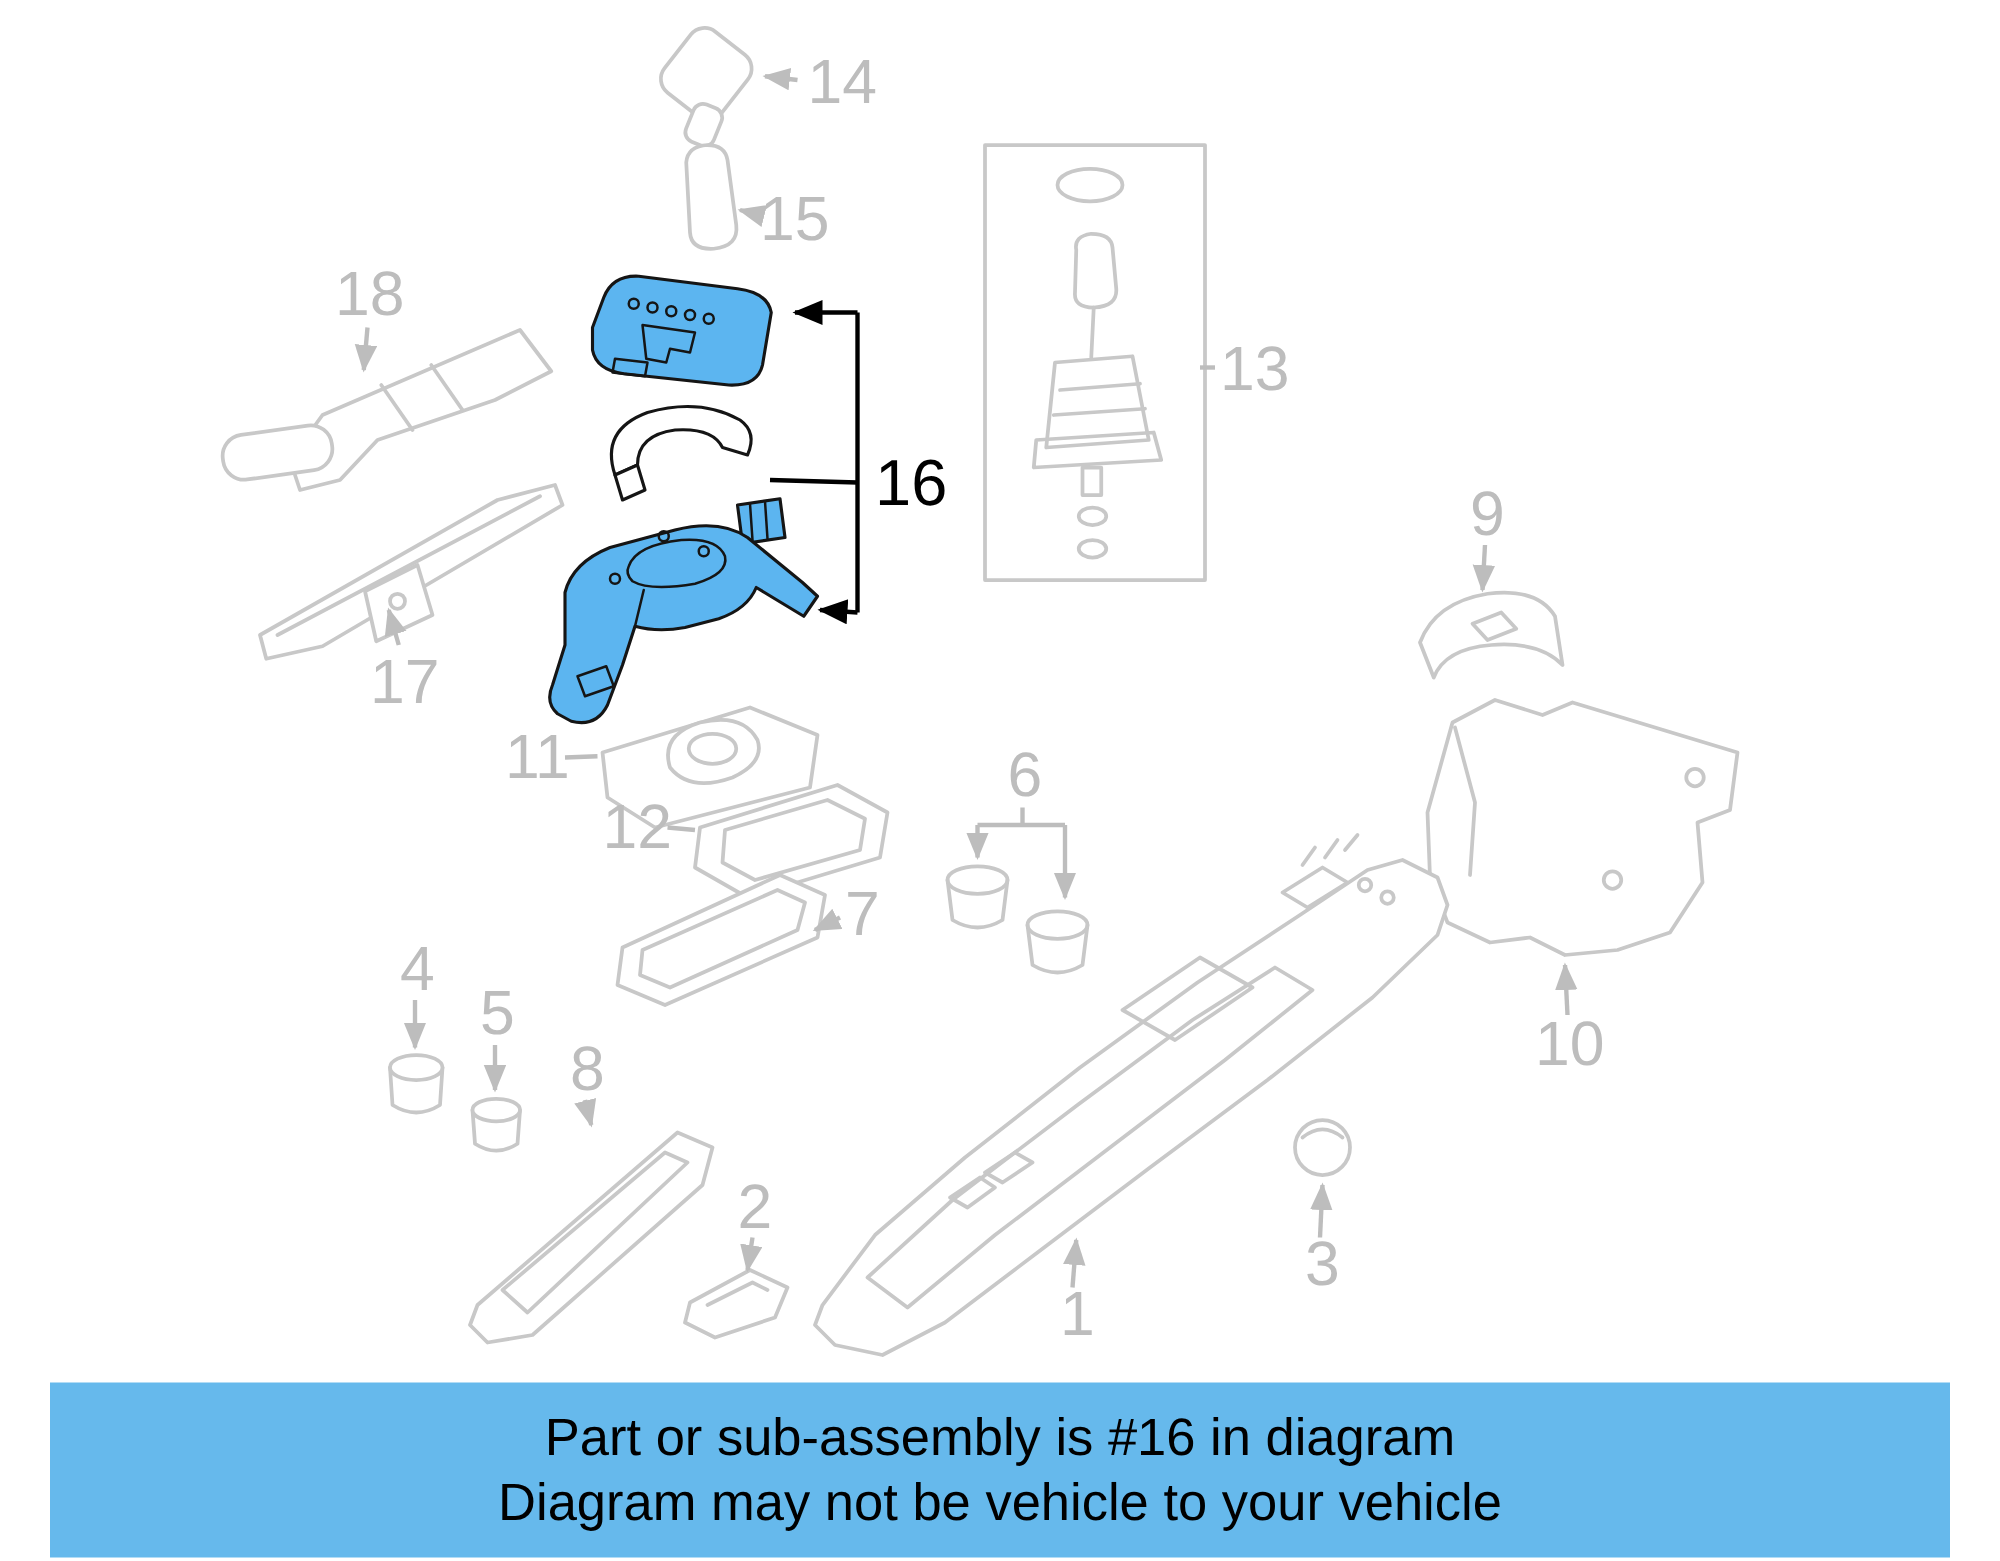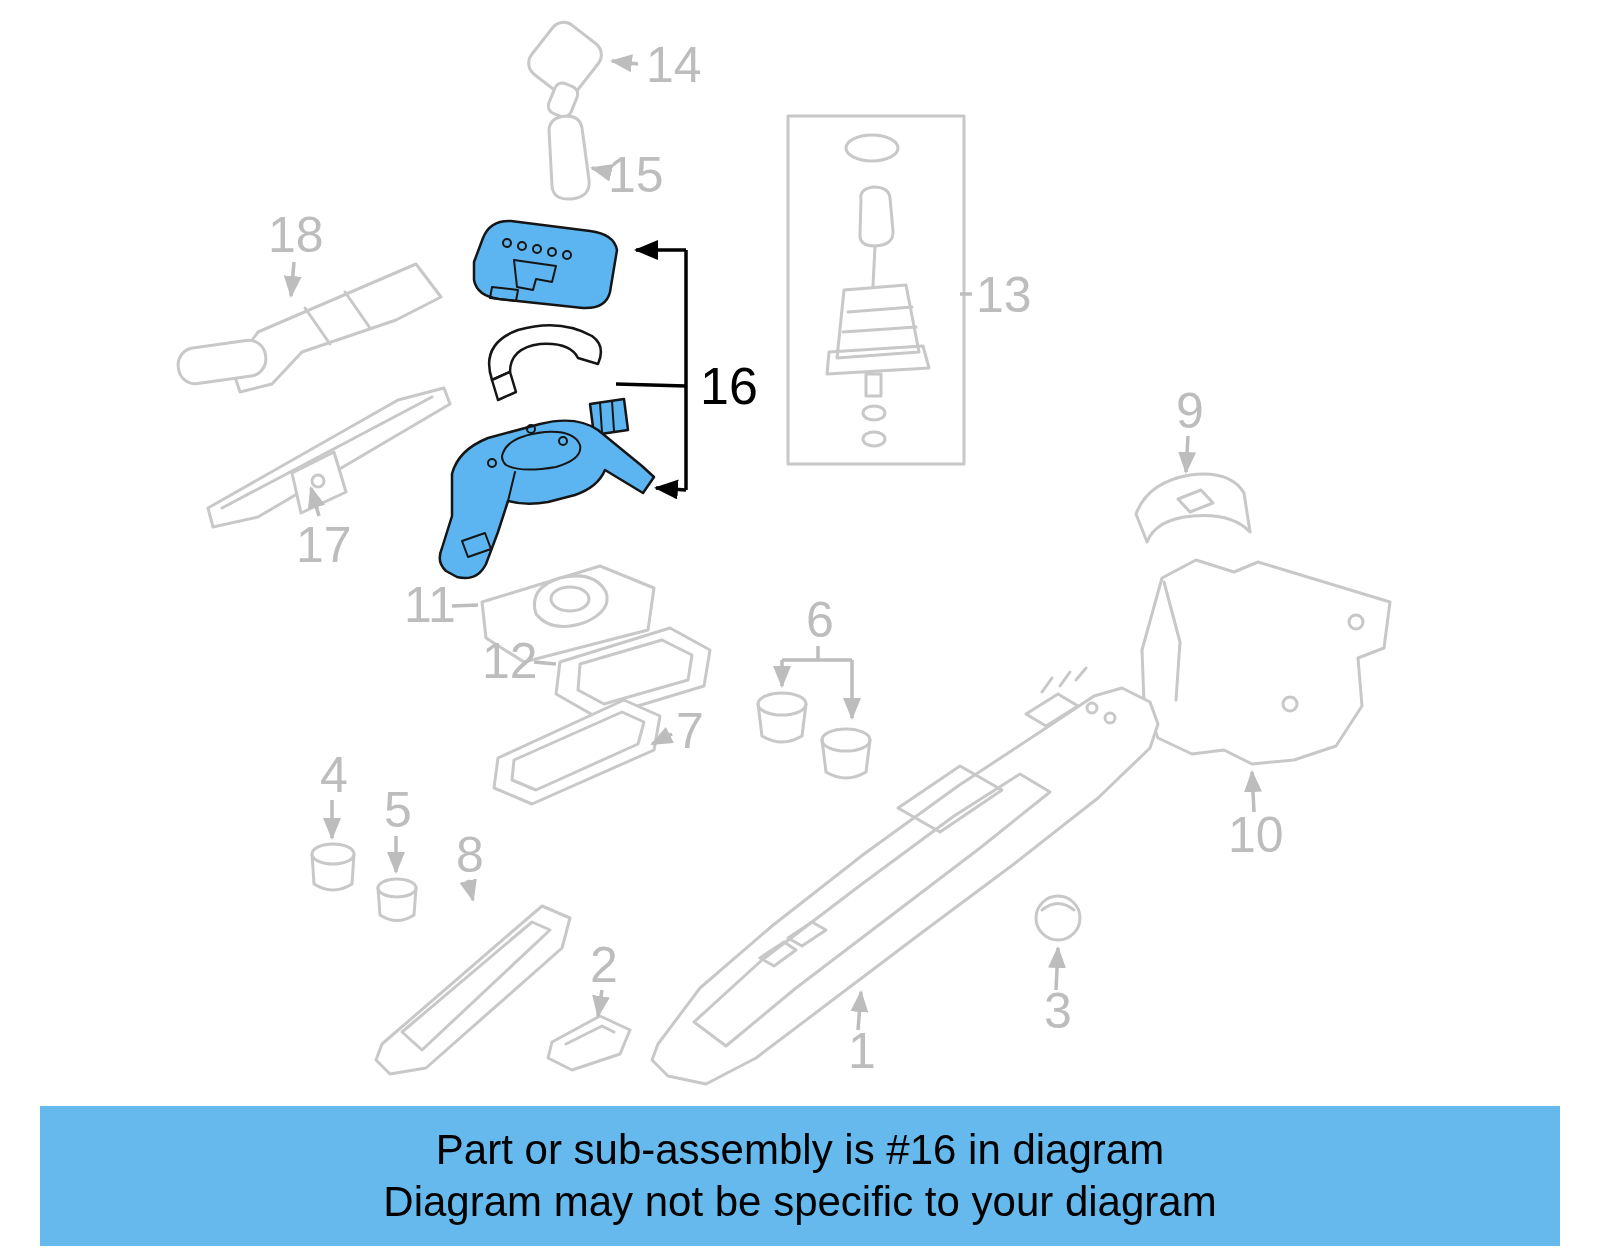--- a/index.html
+++ b/index.html
@@ -221,16 +221,16 @@
     <line x1="686" y1="250" x2="636" y2="250" marker-end="url(#ahb)"></line>
     <line x1="686" y1="250" x2="686" y2="490"></line>
     <line x1="686" y1="386" x2="616" y2="384"></line>
     <line x1="686" y1="490" x2="656" y2="488" marker-end="url(#ahb)"></line>
   </g>
   <text class="lbl lbl16" x="700" y="404">16</text>
 </svg>
 
 <div class="banner">
   <div>Part or sub-assembly is #16 in diagram</div>
-  <div>Diagram may not be specific to your diagram</div>
+  <div>Diagram may not be vehicle to your vehicle</div>
 </div>
 
 </div>
 
 </body></html>

